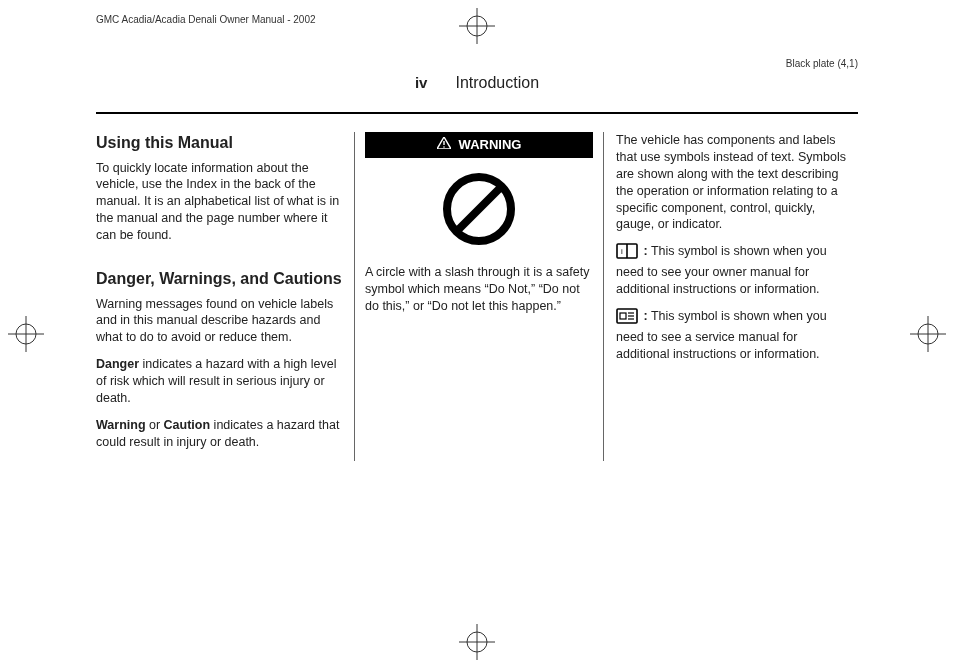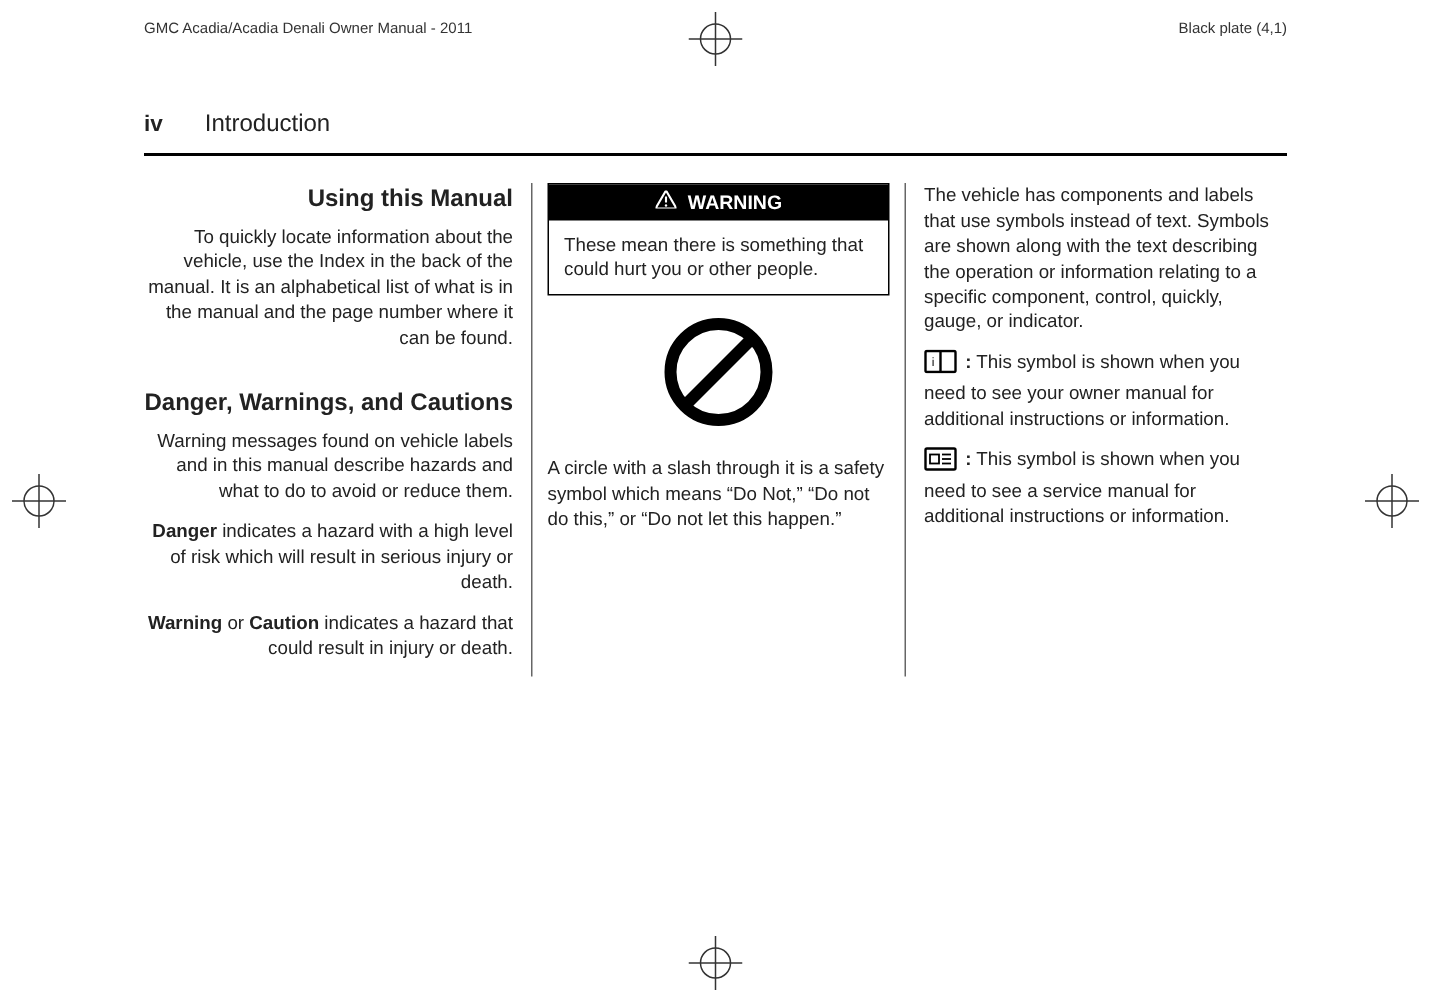--- a/index.html
+++ b/index.html
@@ -1,32 +1,32 @@
 <!DOCTYPE html>
 <html><head>
 <meta charset="utf-8">
 <style>
 * { margin: 0; padding: 0; box-sizing: border-box; }
 body { font-family: Arial, Helvetica, sans-serif; background: #fff; width: 954px; height: 668px; position: relative; color: #222; }
 .page { width: 954px; height: 668px; position: relative; padding: 0; }
 .top-header { position: absolute; top: 14px; left: 96px; right: 96px; font-size: 10px; color: #333; }
 .top-left { position: absolute; left: 0; }
-.top-right { position: absolute; right: 0; }
+.top-right { position: absolute; right: 0; margin-top: 44px; }
 .reg-top { position: absolute; top: 8px; left: 50%; transform: translateX(-50%); }
 .reg-bottom { position: absolute; bottom: 8px; left: 50%; transform: translateX(-50%); }
 .reg-left { position: absolute; top: 50%; left: 8px; transform: translateY(-50%); }
 .reg-right { position: absolute; top: 50%; right: 8px; transform: translateY(-50%); }
 .reg svg { display: block; }
 .content { position: absolute; top: 74px; left: 96px; right: 96px; bottom: 60px; }
-.page-header { display: flex; align-items: baseline; border-bottom: 2px solid #000; padding-bottom: 10px; margin-bottom: 18px; }
+.page-header { display: flex; align-items: baseline; border-bottom: 2px solid #000; padding-bottom: 20px; margin-bottom: 18px; justify-content: center; }
 .page-num { font-weight: bold; font-size: 15px; margin-right: 28px; }
 .page-section { font-weight: normal; font-size: 16px; }
 .columns { display: flex; gap: 0; }
 .col { width: 250px; padding-right: 10px; font-size: 12.5px; line-height: 1.35; color: #222; }
-.col.col1 { width: 258px; padding-right: 12px; text-align: right; }
+.col.col1 { width: 258px; padding-right: 12px; }
 .col.col2 { width: 250px; padding: 0 10px; border-left: 1px solid #666; border-right: 1px solid #666; }
 .col.col3 { width: 254px; padding-left: 12px; }
 h2 { font-size: 16px; font-weight: bold; margin-bottom: 6px; margin-top: 0; }
 h2.spaced { margin-top: 24px; }
 p { margin-bottom: 10px; }
 .warning-box { border: 1.5px solid #000; margin-bottom: 12px; }
 .warning-head { background: #000; color: #fff; text-align: center; font-weight: bold; font-size: 13px; padding: 3px 0; display: flex; align-items: center; justify-content: center; gap: 6px; }
 .warning-body { padding: 8px 10px; font-size: 12.5px; line-height: 1.35; }
 .notice-block { font-size: 12.5px; line-height: 1.35; margin-bottom: 14px; }
 .notice-label { font-style: italic; font-weight: bold; }
@@ -34,21 +34,21 @@
 .no-symbol { text-align: center; margin: 8px 0 12px; }
 .sym-icon { display: inline-block; vertical-align: -4px; margin-right: 2px; }
 .bold { font-weight: bold; }
 </style>
 </head>
 <body>
 
 <div class="page">
 
   <div class="top-header">
-    <span class="top-left">GMC Acadia/Acadia Denali Owner Manual - 2011</span>
+    <span class="top-left">GMC Acadia/Acadia Denali Owner Manual - 2002</span>
     <span class="top-right">Black plate (4,1)</span>
   </div>
 
   <div class="reg reg-top">
     <svg width="36" height="36" viewBox="0 0 36 36">
         <circle cx="18" cy="18" r="10" fill="none" stroke="#333" stroke-width="1"></circle>
         <line x1="0" y1="18" x2="36" y2="18" stroke="#333" stroke-width="1"></line>
         <line x1="18" y1="0" x2="18" y2="36" stroke="#333" stroke-width="1"></line>
       </svg>
   </div>
@@ -96,21 +96,20 @@
           <div class="warning-head">
             <span class="sym-icon">
               <svg width="14" height="12" viewBox="0 0 14 12">
                   <path d="M7 0 L14 12 L0 12 Z" fill="none" stroke="#fff" stroke-width="1.4"></path>
                   <line x1="7" y1="4" x2="7" y2="8" stroke="#fff" stroke-width="1.4"></line>
                   <circle cx="7" cy="10" r="0.8" fill="#fff"></circle>
                 </svg>
             </span>
             <span>WARNING</span>
           </div>
-          <div class="warning-body">These mean there is something that could hurt you or other people.</div>
         </div>
         <div class="no-symbol">
           <svg width="78" height="78" viewBox="0 0 78 78">
               <circle cx="39" cy="39" r="32" fill="none" stroke="#000" stroke-width="8"></circle>
               <line x1="17" y1="61" x2="61" y2="17" stroke="#000" stroke-width="8"></line>
             </svg>
         </div>
         <p>A circle with a slash through it is a safety symbol which means “Do Not,” “Do not do this,” or “Do not let this happen.”</p>
       </div>
 

